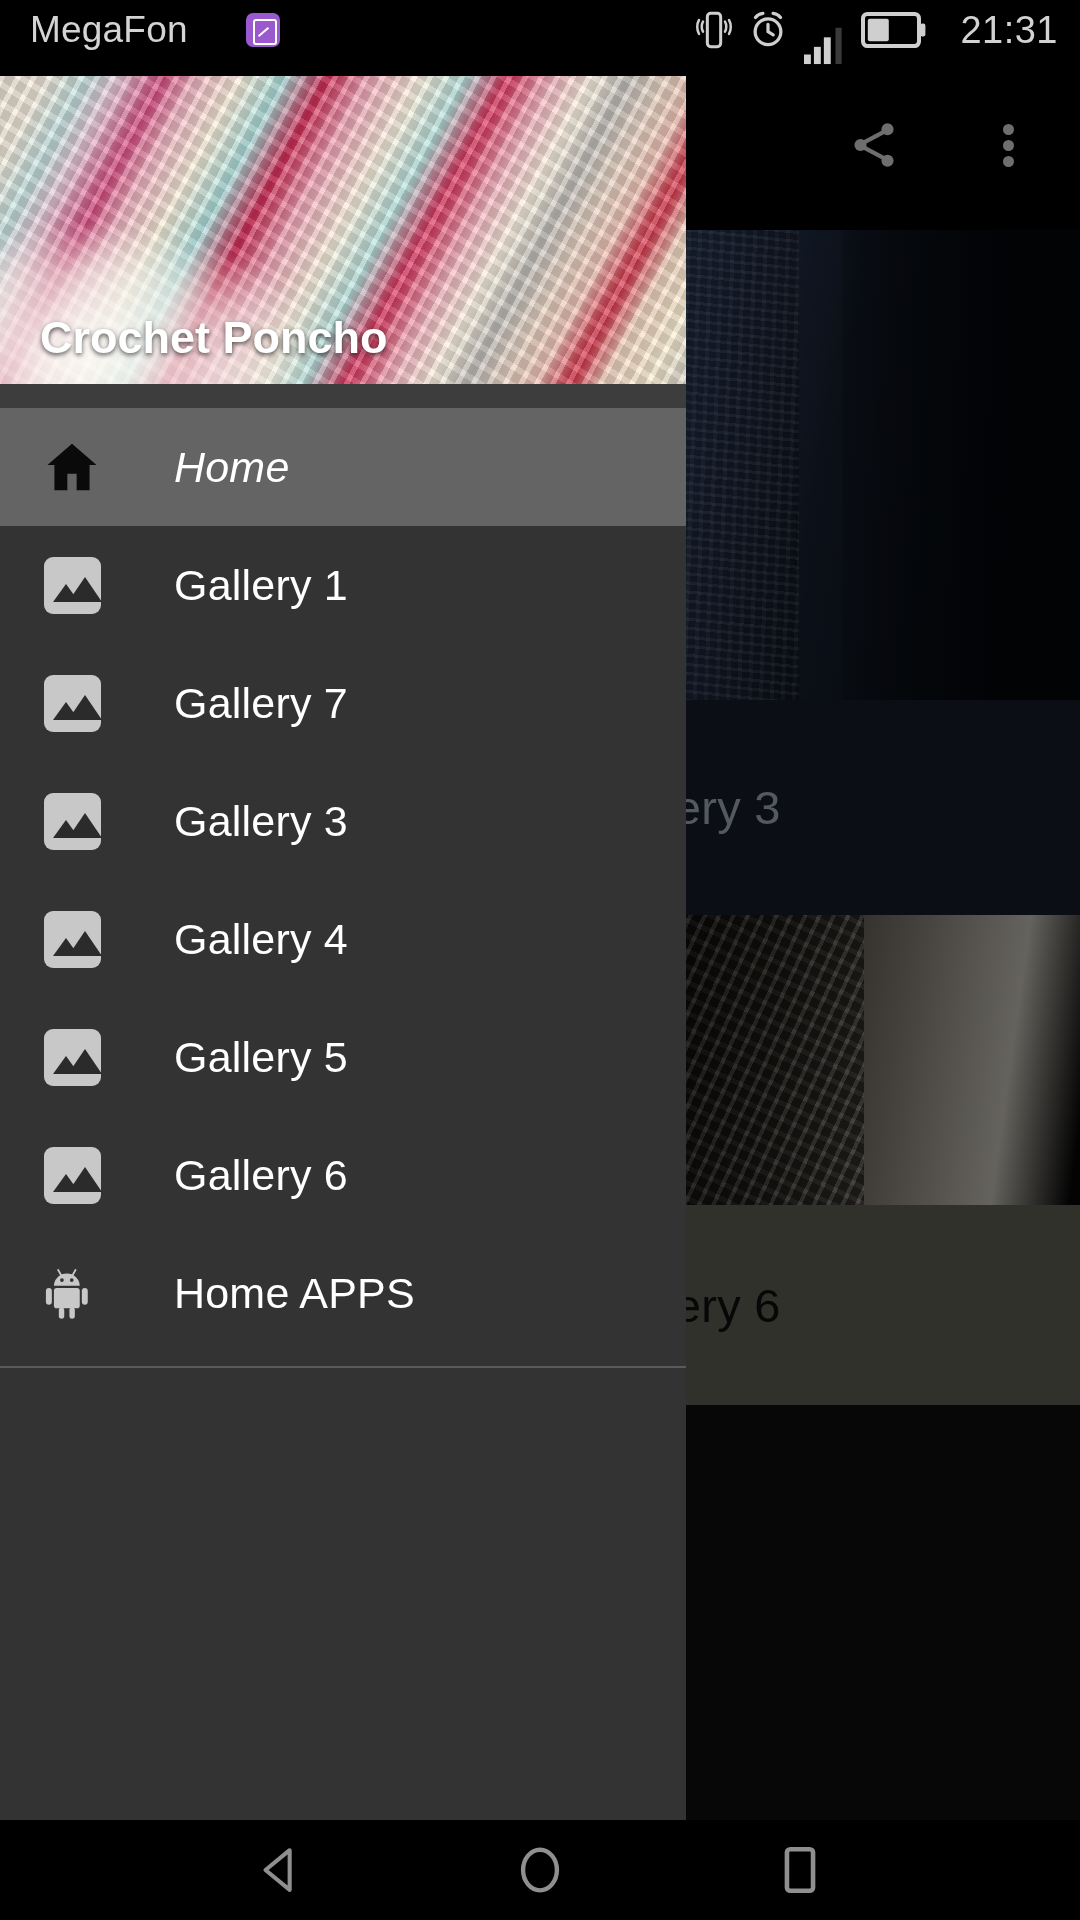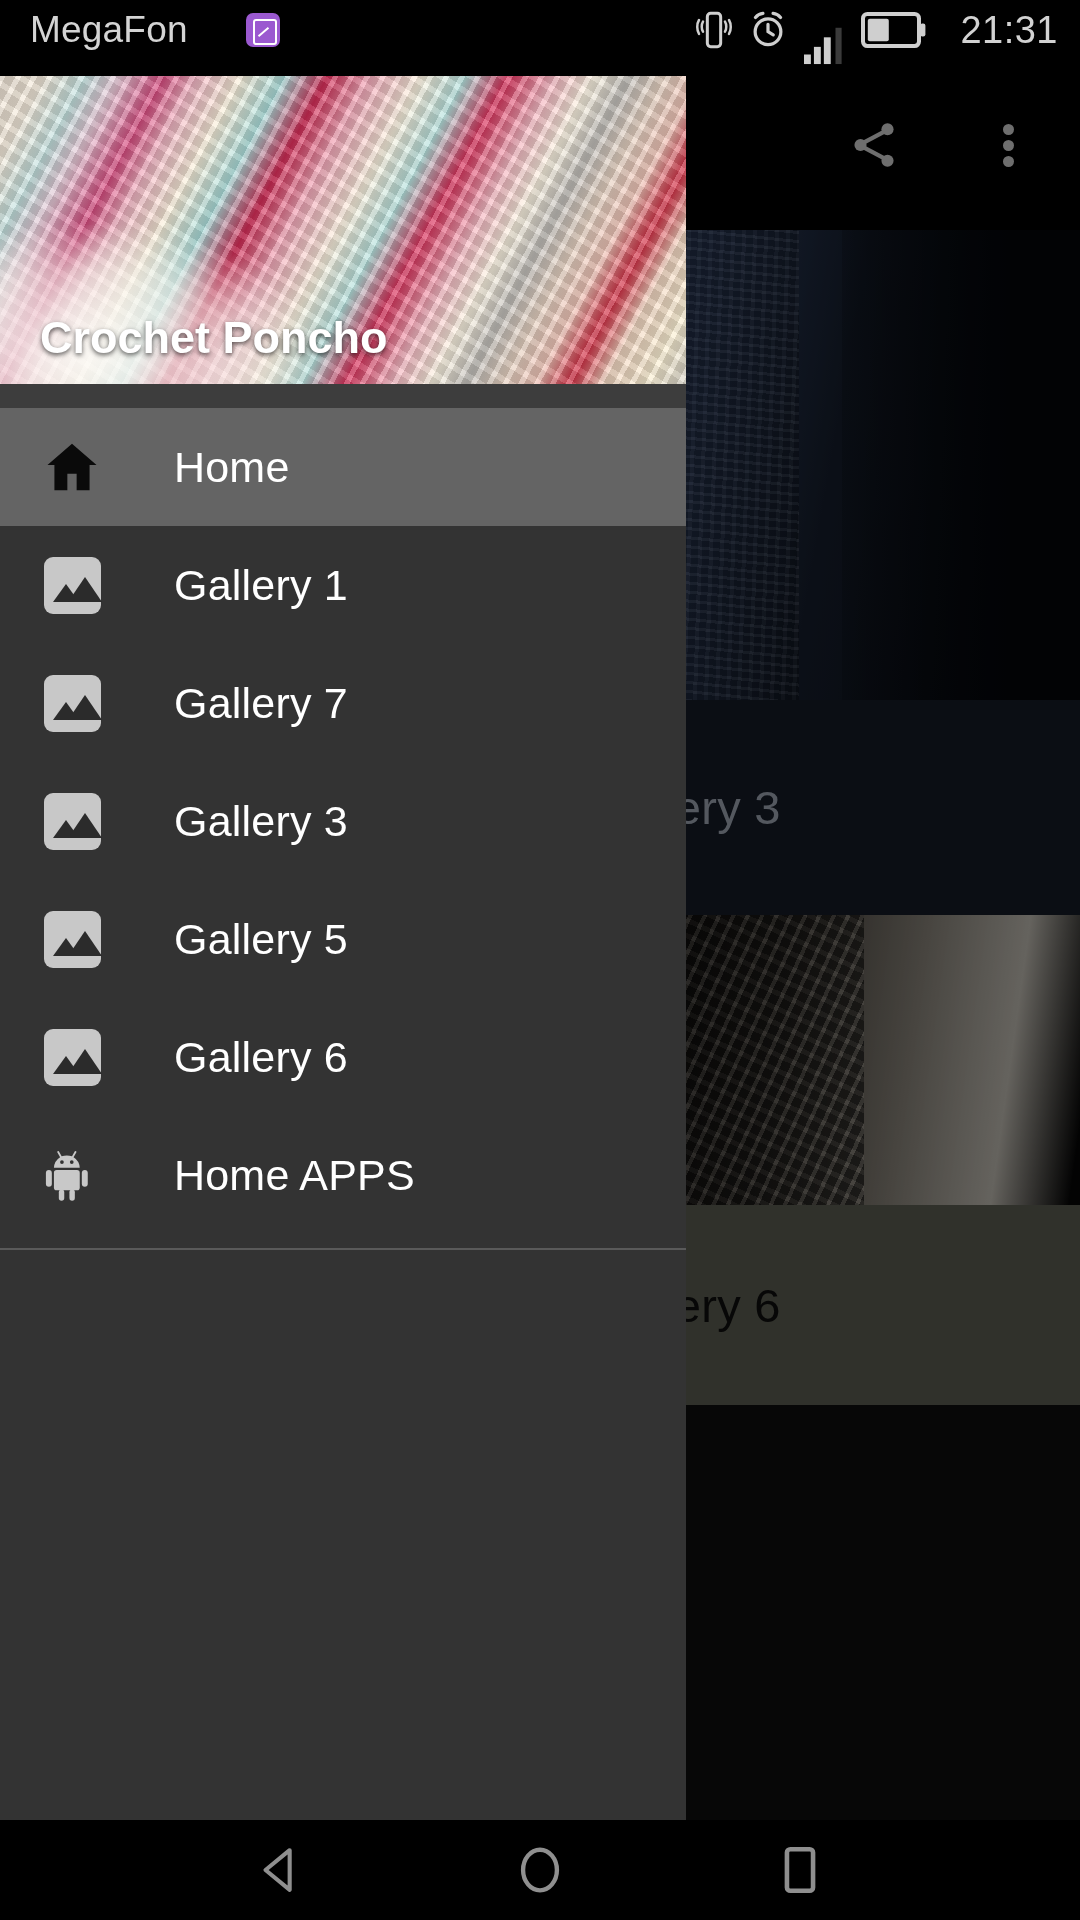--- a/index.html
+++ b/index.html
@@ -142,21 +142,21 @@
     position:absolute; left:0; bottom:0; width:686px; height:24px;
     background:#3d3d3d; z-index:2;
   }
 
   
   #drawer-list { position:relative; width:686px; }
   .nav-item {
     position:relative; display:flex; align-items:center;
     height:118px; padding-left:36px;
   }
-  .nav-item.selected { background:#646464; height:118px; }
+  .nav-item.selected { background:#646464; height:118px;font-style:italic; }
   .nav-icon { width:72px; display:flex; align-items:center; justify-content:center; flex:0 0 72px; }
   .nav-label { margin-left:66px; color:#ffffff; font-size:43px; letter-spacing:.2px; }
 
   .img-ico {
     width:57px; height:57px; border-radius:9px; background:#c8c8c8;
     position:relative; display:block;
   }
   .img-ico::before{
     content:""; position:absolute; left:9px; bottom:12px;
     border-left:13px solid transparent; border-right:13px solid transparent;
@@ -258,20 +258,26 @@
         <span class="nav-label">Gallery 7</span>
       </div>
 
       <div class="nav-item">
         <span class="nav-icon">
             <span class="img-ico"></span>
           </span>
         <span class="nav-label">Gallery 3</span>
       </div>
 
+      <div class="nav-item">
+        <span class="nav-icon">
+            <span class="img-ico"></span>
+          </span>
+        <span class="nav-label">Gallery 4</span>
+      </div>
 
       <div class="nav-item">
         <span class="nav-icon">
             <span class="img-ico"></span>
           </span>
         <span class="nav-label">Gallery 5</span>
       </div>
 
       <div class="nav-item">
         <span class="nav-icon">

